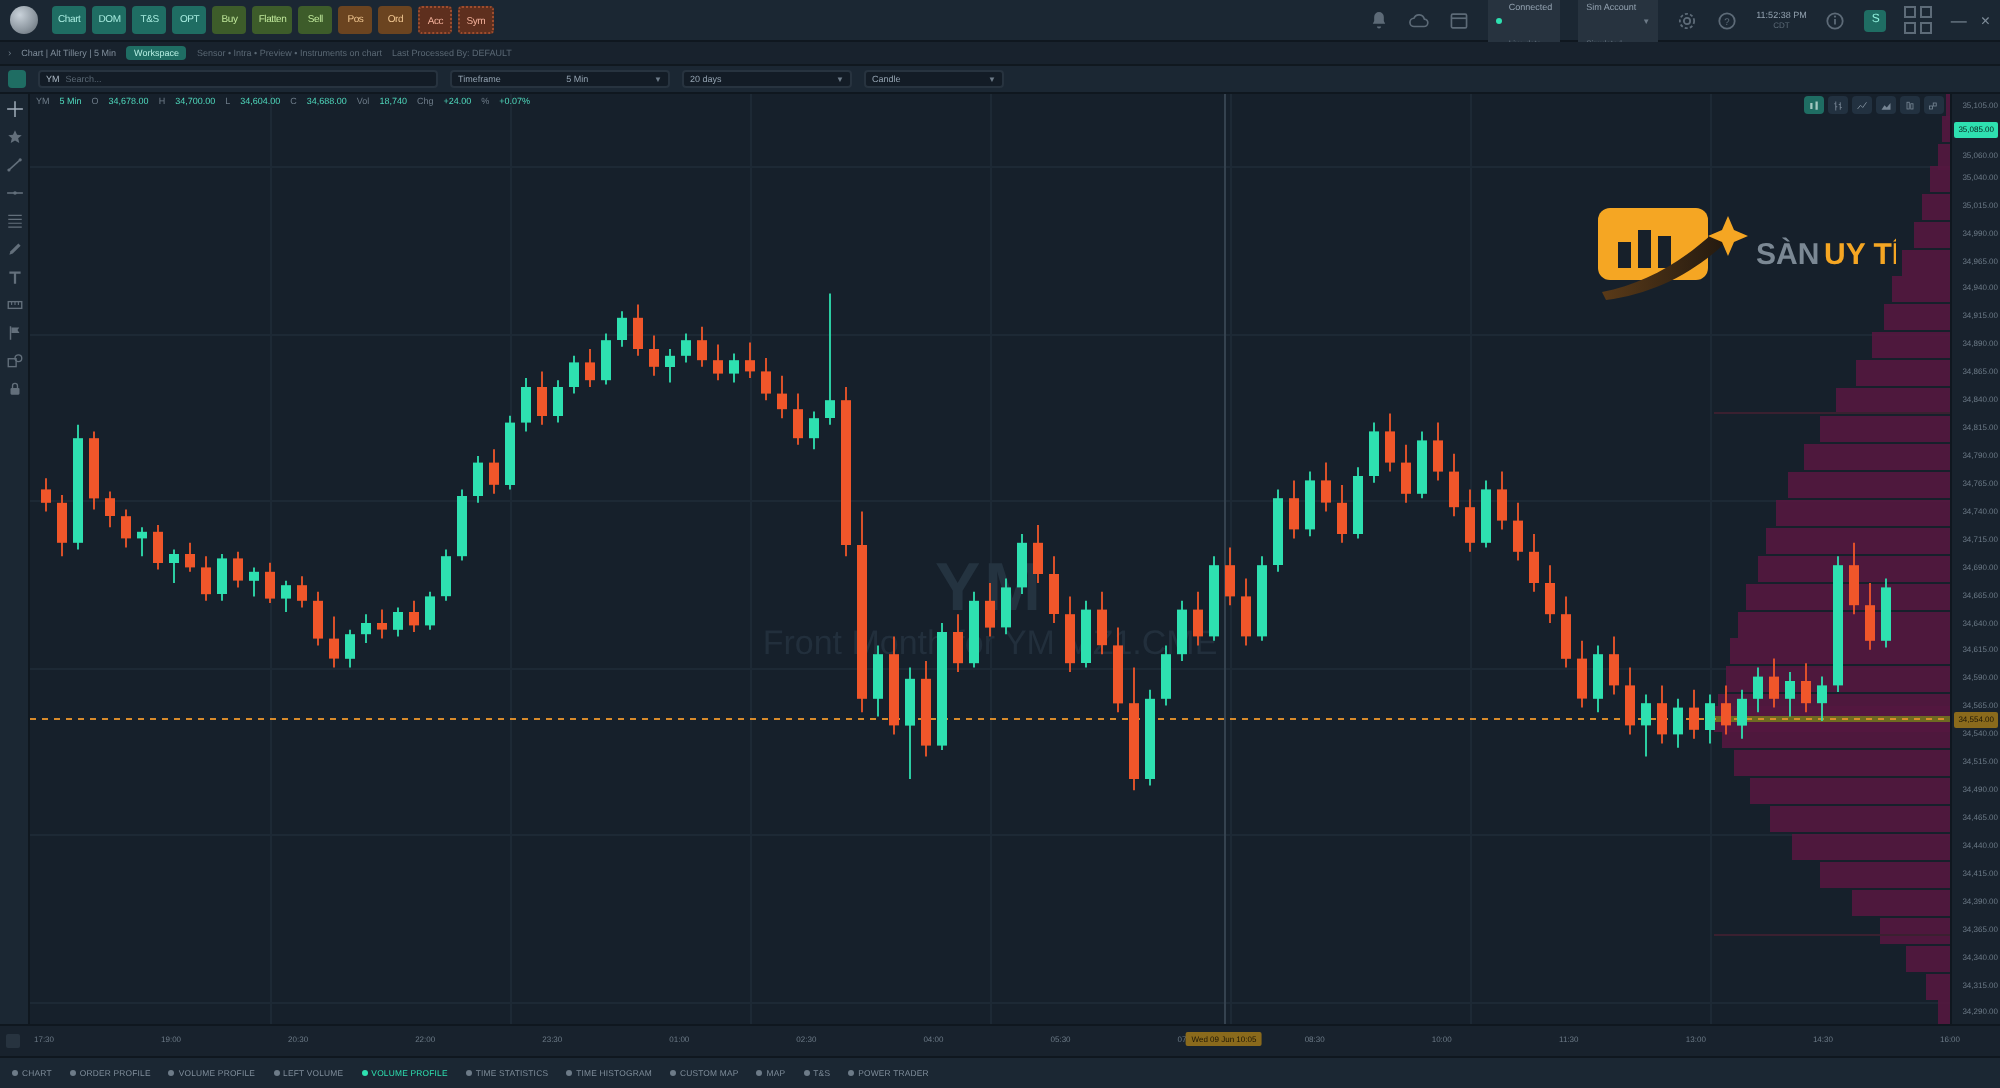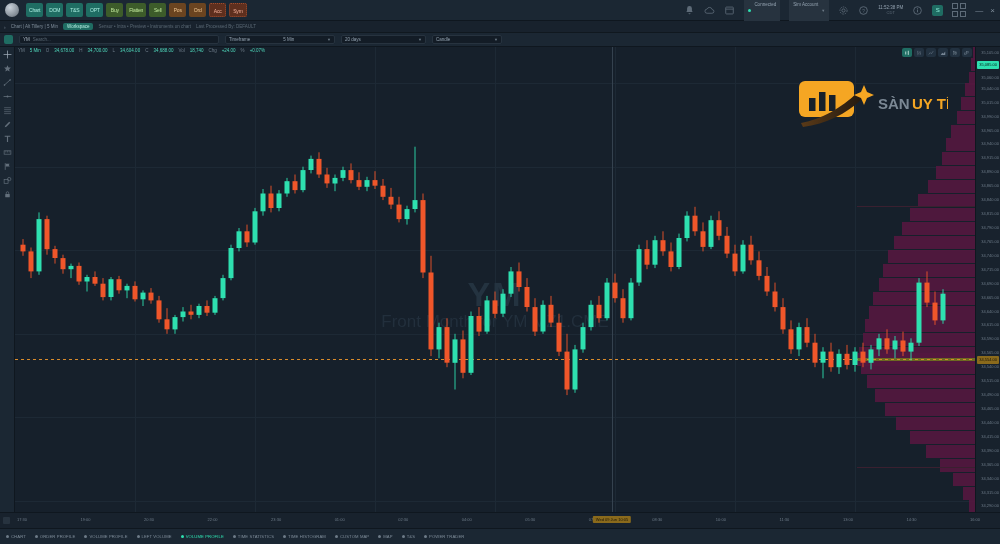--- a/index.html
+++ b/index.html
@@ -171,21 +171,21 @@
     background:#1b2733; display:flex; align-items:center; gap:9px;
     padding-left:6px; border-top:1px solid #0f171f;
   }
   .btab { display:flex; align-items:center; gap:2px; white-space:nowrap; }
   .btab .bdot { width:3px;height:3px;border-radius:50%;background:#6d7b88;flex:none; }
   .btab .blbl { font-size:4.2px; color:#7f8d9a; letter-spacing:.1px; }
   .btab.active .bdot { background:#2ee0b0; }
   .btab.active .blbl { color:#2ee0b0; }
 
   
-  .logo { position:absolute; left:783px; top:29px; width:150px; height:52px; z-index:40; }
+  .logo { position:absolute; left:783px; top:52px; width:150px; height:52px; z-index:40; }
   .logo svg { width:100%; height:100%; display:block; }
 </style>
 </head>
 <body>
 
 <div id="app">
 
   <div class="topbar">
     <div class="tb-logo"></div>
     <div class="tb-btns" id="tb-btns">

